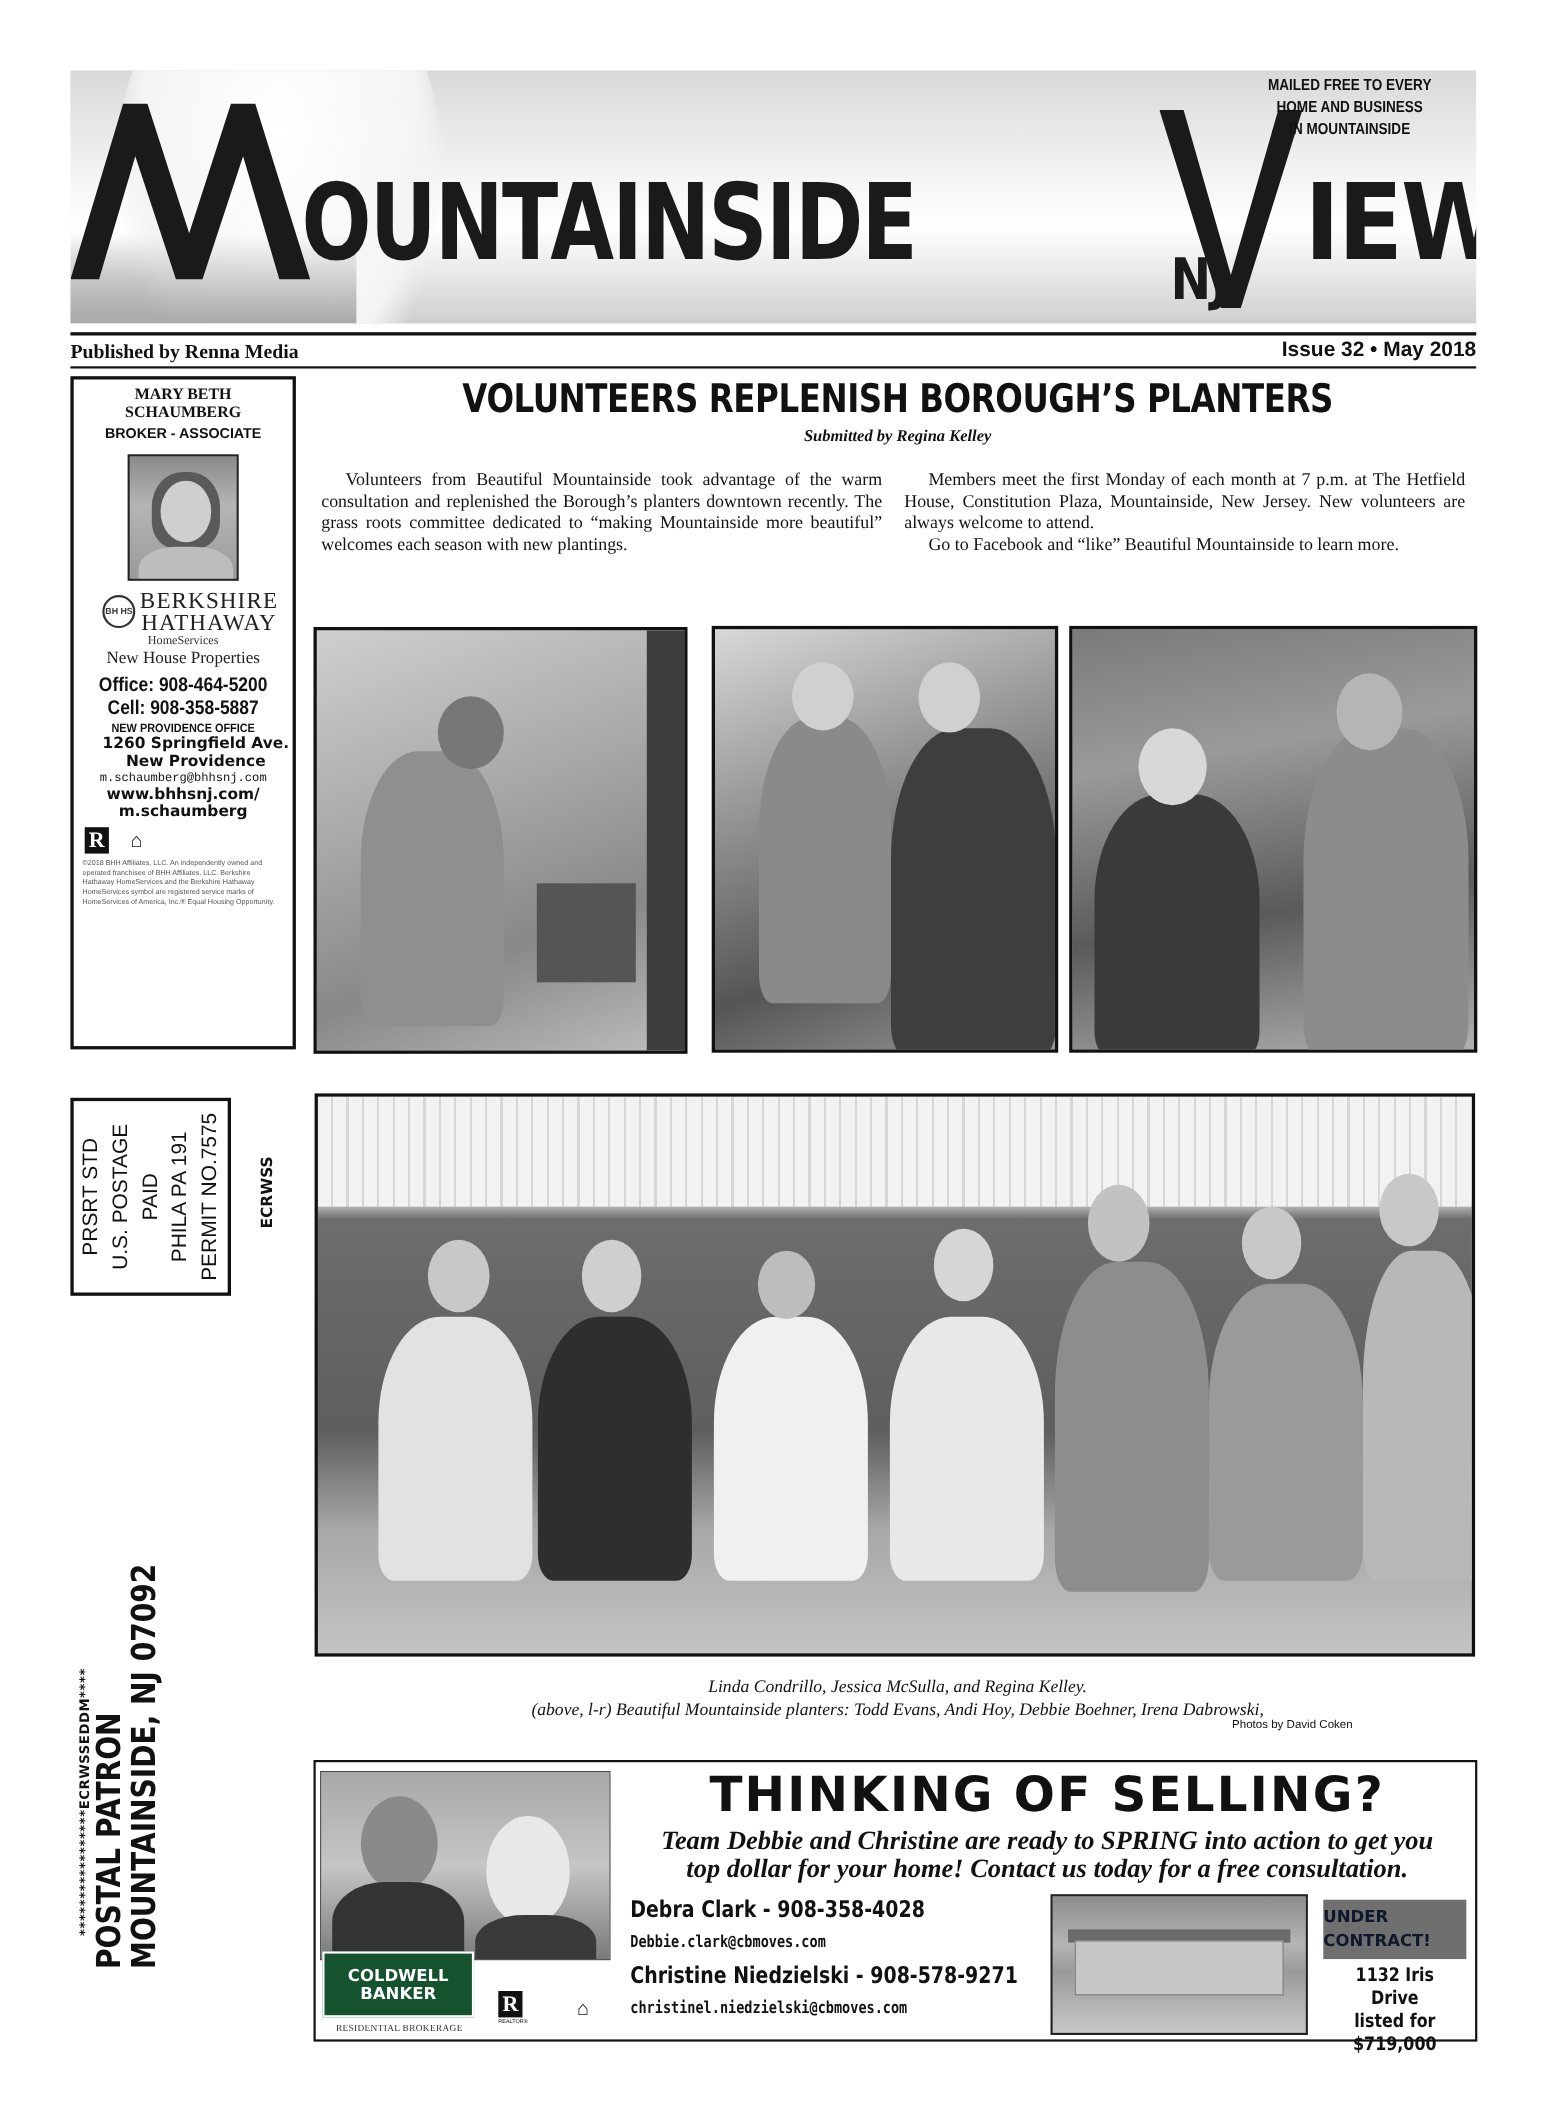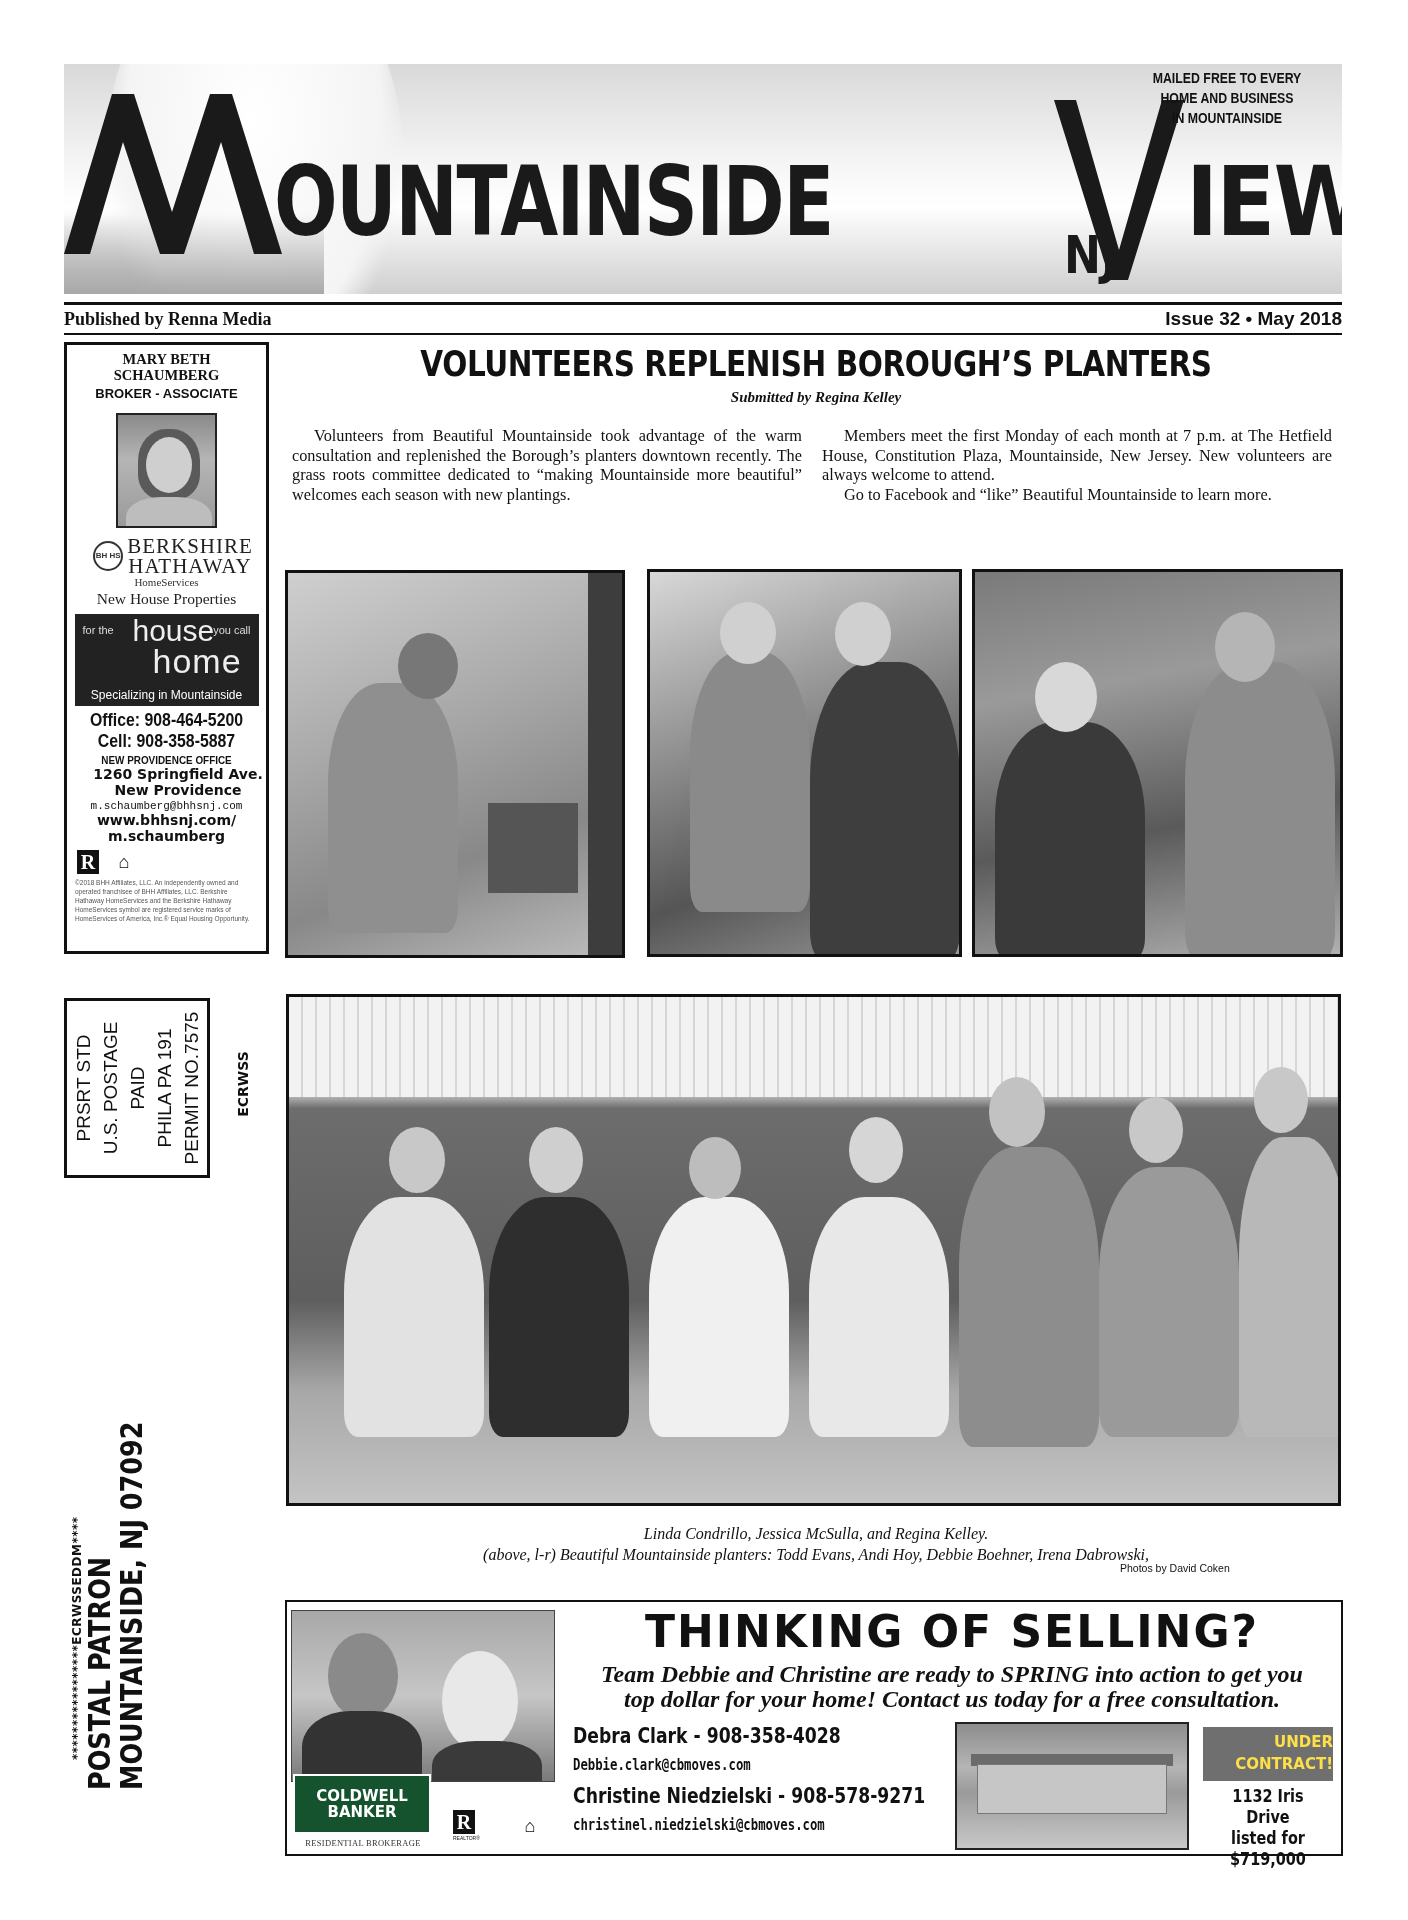--- a/index.html
+++ b/index.html
@@ -239,22 +239,22 @@
   .cb-c4 { top: 214px; font-size: 15px; font-family: "DejaVu Sans Mono", monospace; }
   .cb-house {
     position: absolute; left: 668px; top: 120px; width: 234px; height: 128px;
     border: 2px solid #222;
     background: linear-gradient(180deg, #8d8d8d 0%, #b5b5b5 35%, #9a9a9a 55%, #c8c8c8 100%);
     overflow: hidden;
   }
   .cb-house .bldg { position: absolute; left: 20px; top: 40px; width: 190px; height: 50px; background: #c6c6c6; border: 1px solid #777; }
   .cb-house .roof { position: absolute; left: 14px; top: 30px; width: 202px; height: 12px; background: #6b6b6b; }
   .under {
-    position: absolute; left: 916px; top: 125px; width: 130px; height: 54px; background: #6f6f6f; color: #fde047;
-    font-family: "DejaVu Sans", sans-serif; font-weight: bold; font-size: 15px; line-height: 22px; text-align: right; padding-top: 4px;
+    position: absolute; left: 916px; top: 125px; width: 130px; height: 54px; background: #6f6f6f; color: #0f172a;
+    font-family: "DejaVu Sans", sans-serif; font-weight: bold; font-size: 15px; line-height: 22px; text-align: left; padding-top: 4px;
   }
   .listing {
     position: absolute; left: 916px; top: 184px; width: 130px; text-align: center;
     font-family: "DejaVu Sans", sans-serif; font-weight: bold; font-size: 17px; line-height: 21px;
     transform: scaleX(0.85); transform-origin: center top;
   }
 </style>
 </head>
 <body>
 
@@ -295,27 +295,20 @@
   </div>
   <div class="brand-row">
     <div class="seal">BH HS</div>
     <div>
       <div class="brand">BERKSHIRE</div>
       <div class="brand">HATHAWAY</div>
     </div>
   </div>
   <div class="brand-sub">HomeServices</div>
   <div class="nj-props">New House Properties</div>
-  <div class="home-box">
-    <span class="l1">for the</span>
-    <span class="house">house</span>
-    <span class="l3">you call</span>
-    <span class="home">home</span>
-    <span class="spec">Specializing in Mountainside</span>
-  </div>
   <div class="phone" style="margin-top:4px">Office: 908-464-5200</div>
   <div class="phone">Cell: 908-358-5887</div>
   <div class="office-lbl">NEW PROVIDENCE OFFICE</div>
   <div class="addr">1260 Springfield Ave.</div>
   <div class="addr">New Providence</div>
   <div class="email">m.schaumberg@bhhsnj.com</div>
   <div class="web">www.bhhsnj.com/</div>
   <div class="web">m.schaumberg</div>
   <div class="logos">
     <div class="logo-r">R</div>

